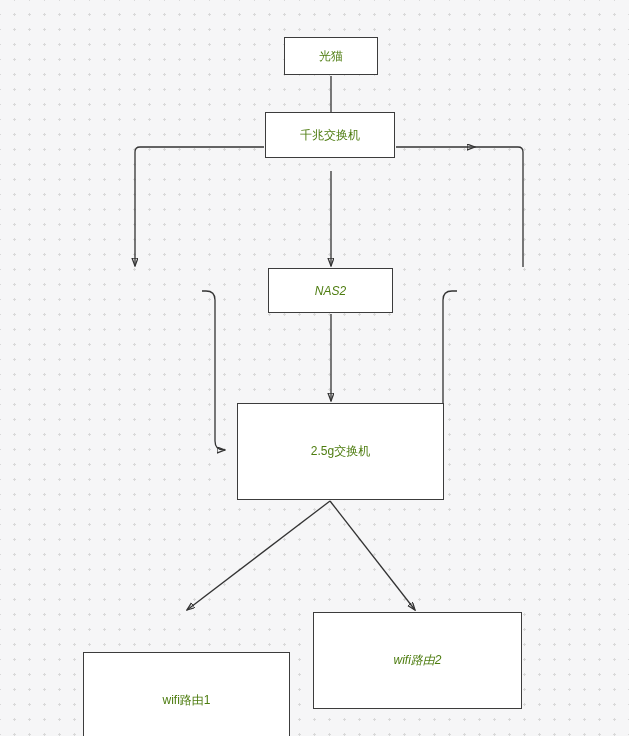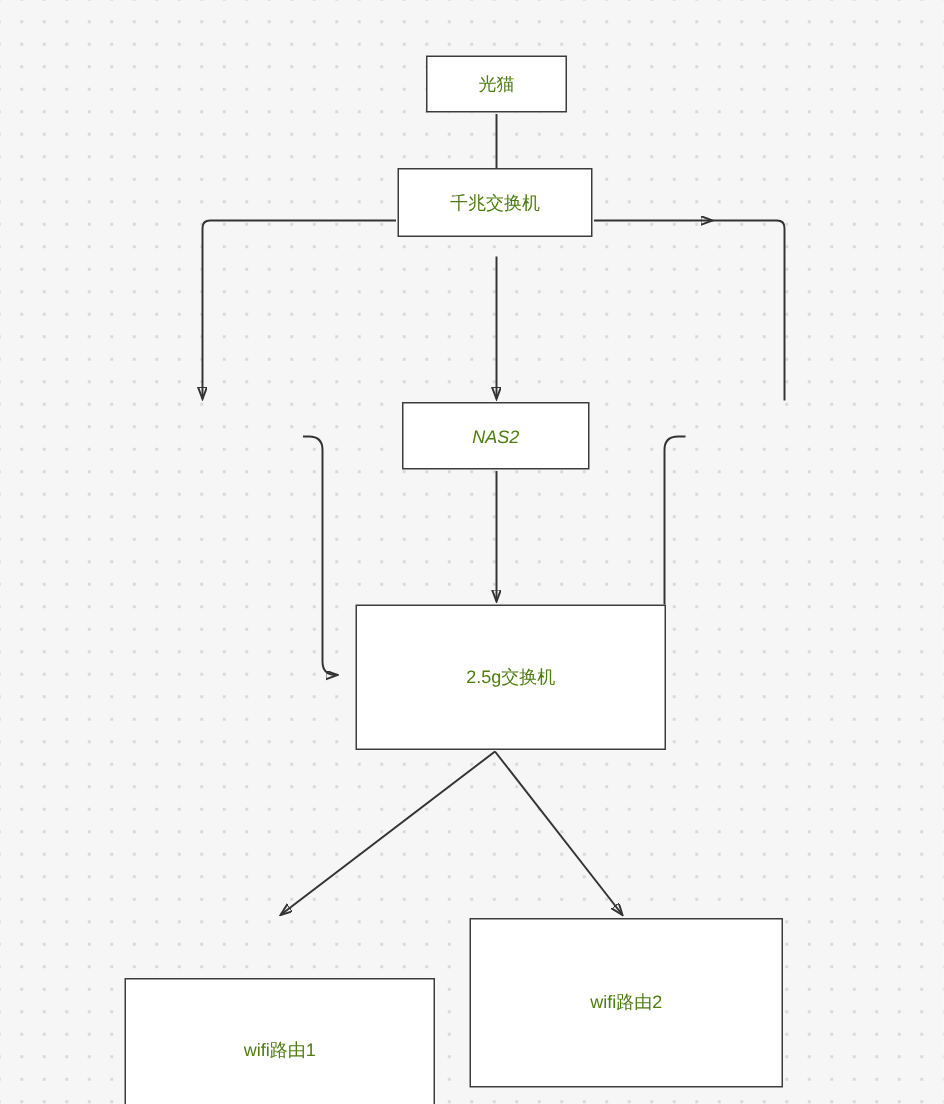--- a/index.html
+++ b/index.html
@@ -45,21 +45,21 @@
     color: #4d7c0f;
     cursor: default;
   }
   .n-modem          { left: 284px; top: 37px;  width: 94px;  height: 38px; }
   .n-gigabit-switch { left: 265px; top: 112px; width: 130px; height: 46px; }
   .n-nas1           { left: 75px;  top: 268px; width: 126px; height: 45px; }
   .n-nas2           { left: 268px; top: 268px; width: 125px; height: 45px; font-style: italic; }
   .n-nas3           { left: 458px; top: 268px; width: 130px; height: 45px; }
   .n-switch-25g     { left: 227px; top: 403px; width: 207px; height: 97px; margin-left: 10px; }
   .n-wifi-router-1  { left: 83px;  top: 612px; width: 207px; height: 97px; margin-top: 40px; }
-  .n-wifi-router-2  { left: 313px; top: 612px; width: 209px; height: 113px; }
+  .n-wifi-router-2  { left: 313px; top: 612px; width: 209px; height: 97px; font-style: italic; }
   .node-label {
     pointer-events: none;
     white-space: nowrap;
   }
 </style>
 </head>
 <body>
 
 <div class="canvas">
 

